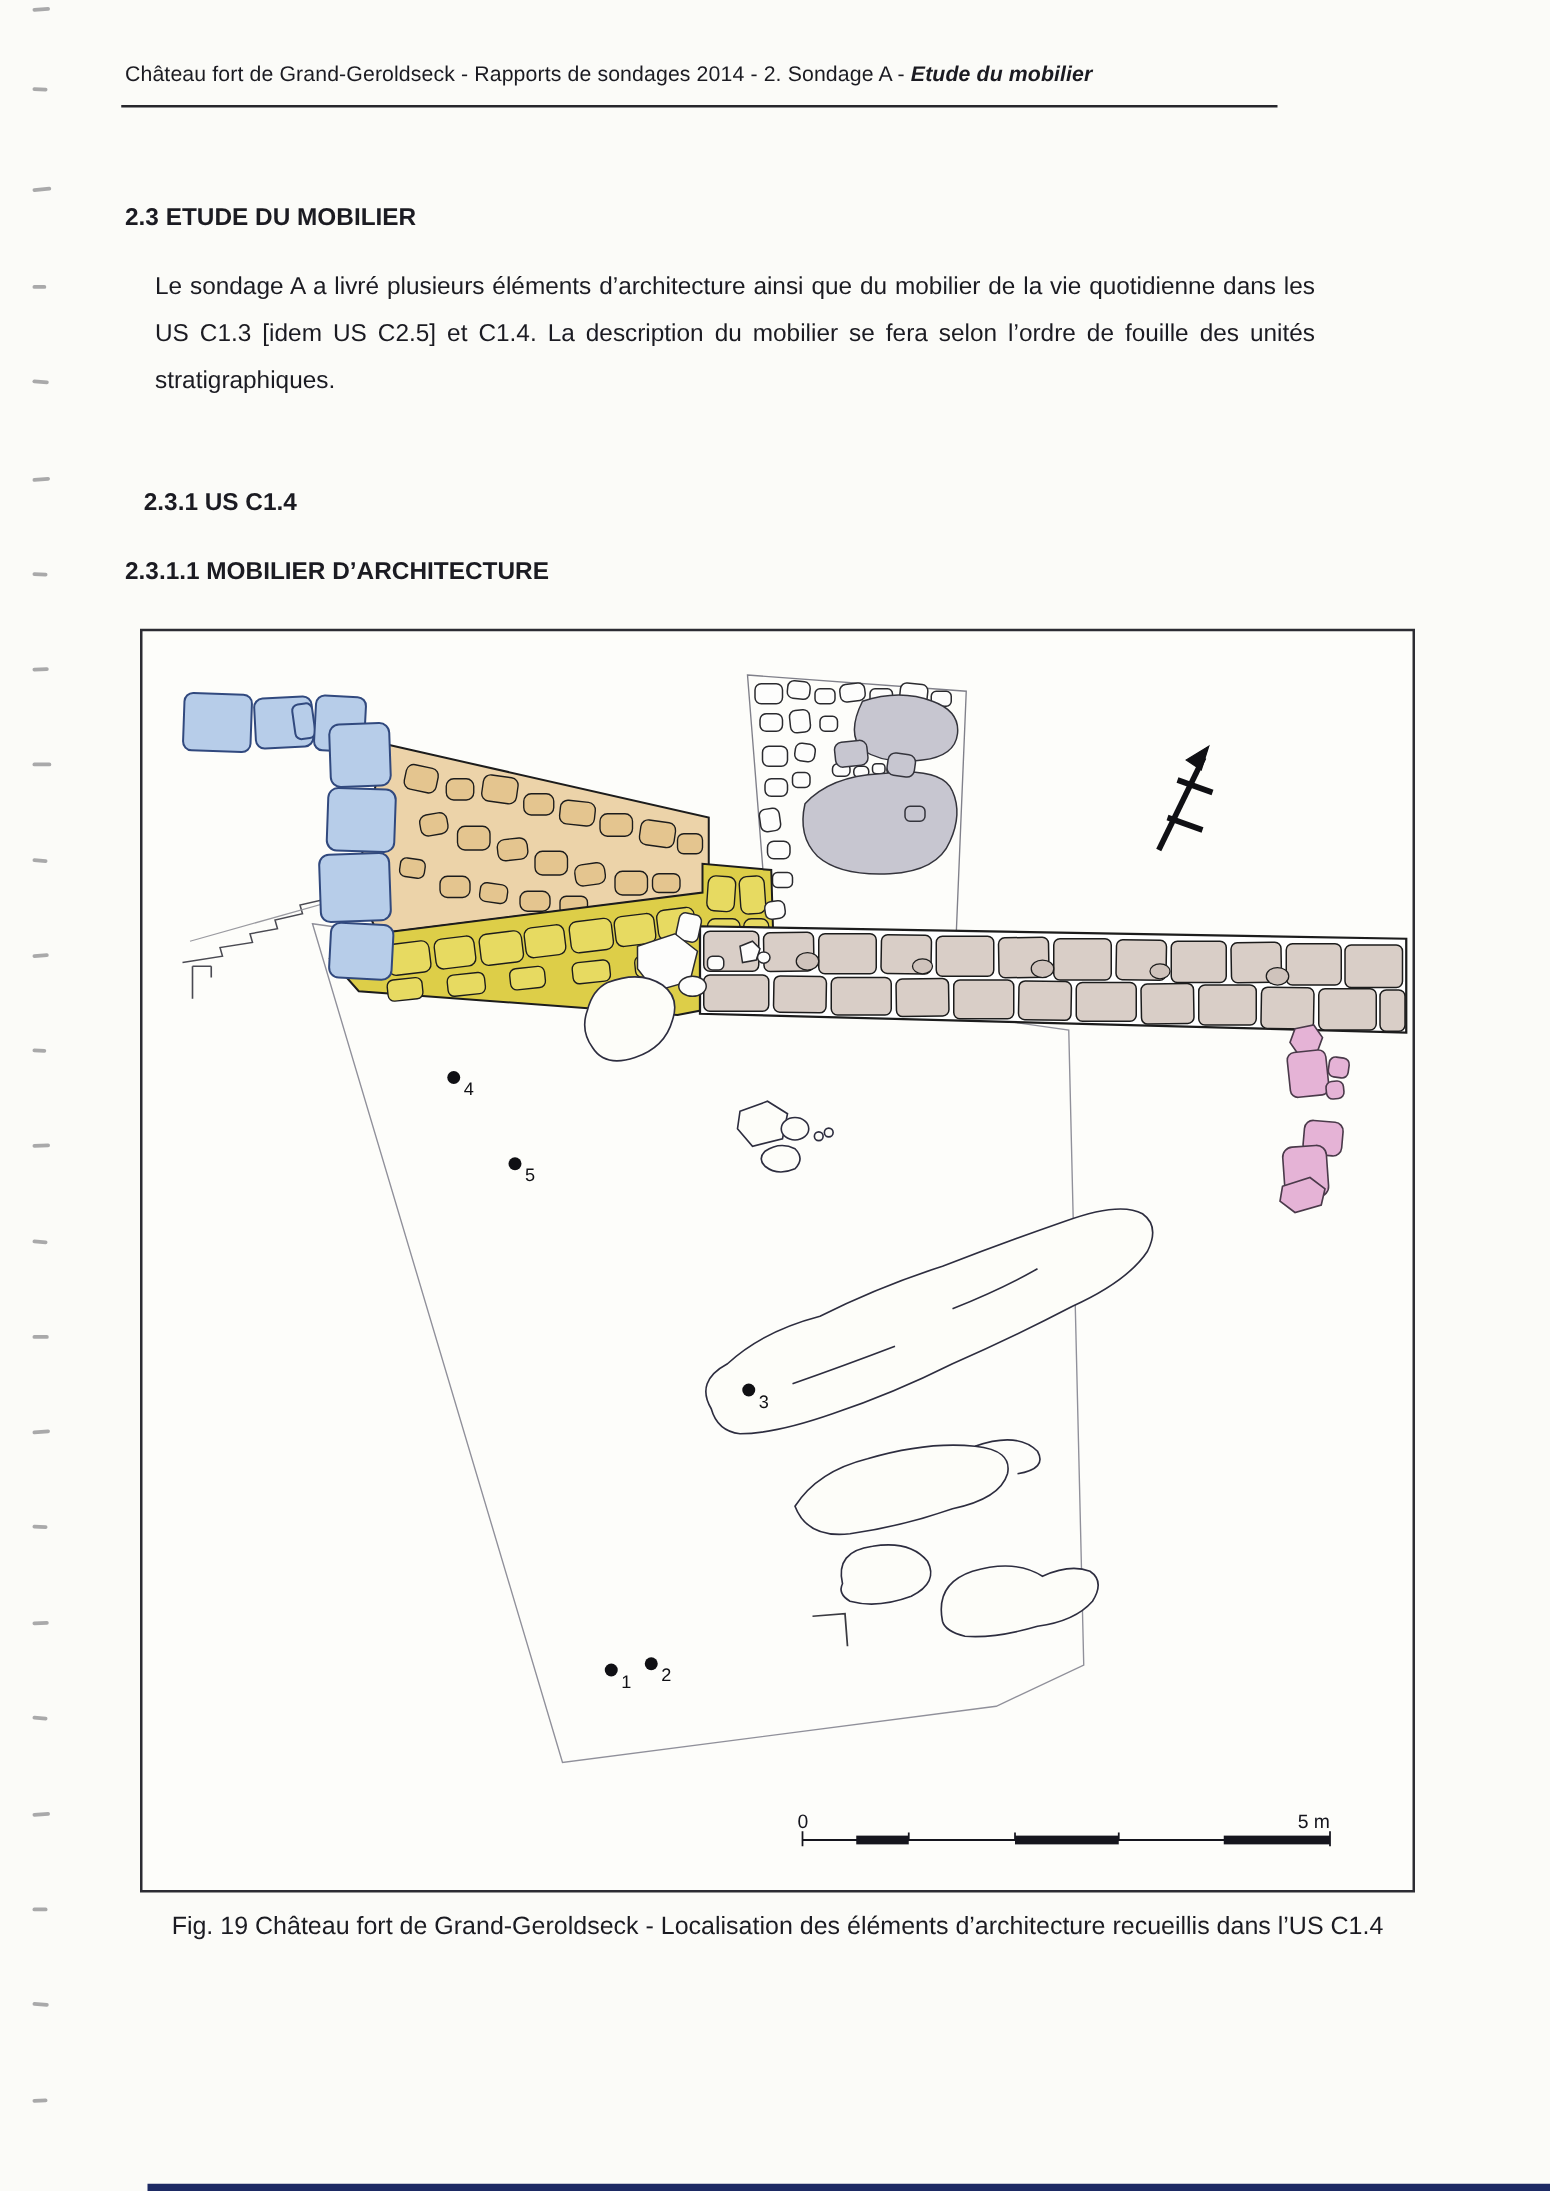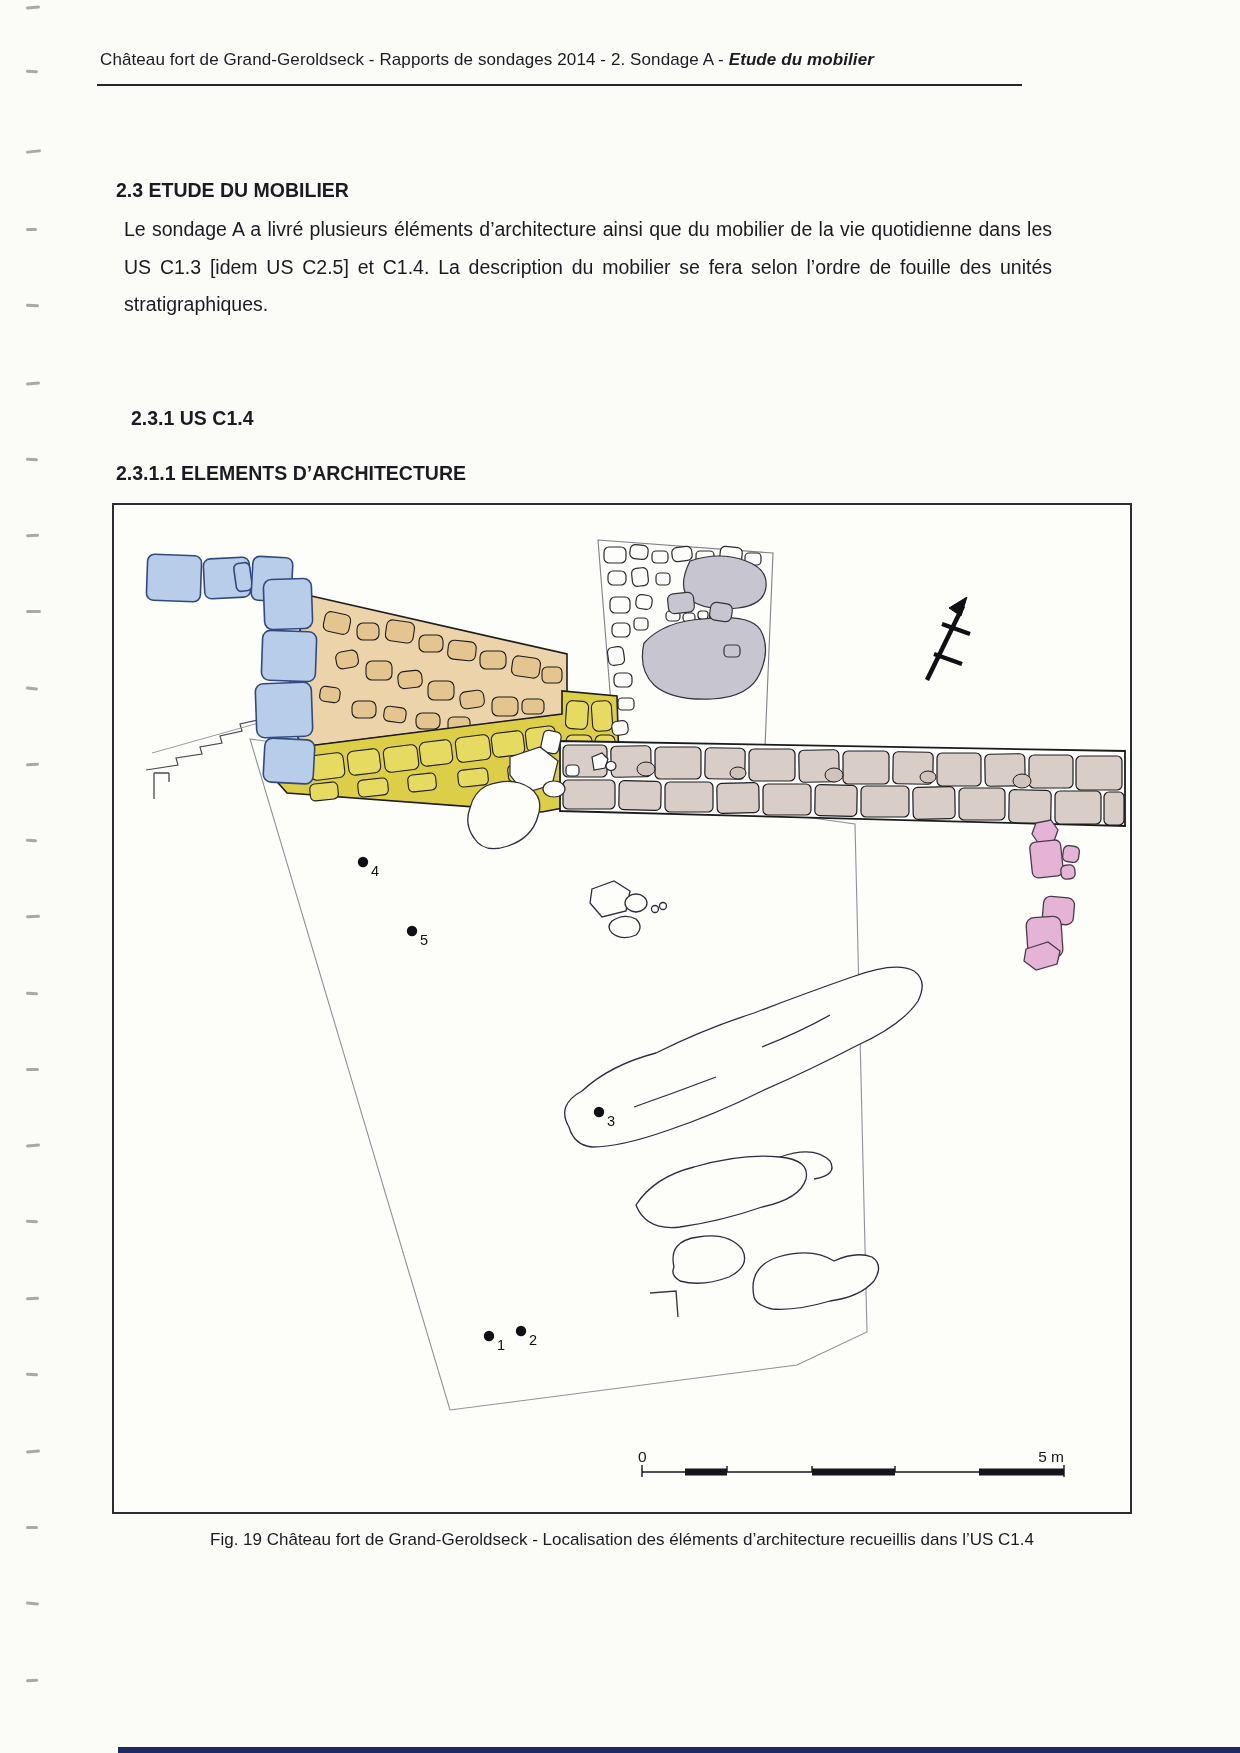--- a/index.html
+++ b/index.html
@@ -14,36 +14,36 @@
   .abs{position:absolute;}
   .bind-mark{
     position:absolute;left:26px;height:3px;background:#8d8d90;border-radius:2px;opacity:.75;
   }
   .doc-header{
     left:100px;top:50px;width:940px;
     font-size:17px;letter-spacing:.1px;white-space:nowrap;
   }
   .doc-header .emph{font-weight:bold;font-style:italic;}
   .header-rule{left:97px;top:84px;width:925px;height:2px;background:#26262c;}
-  h2.sec{font-size:19.5px;font-weight:bold;margin:16px;}
+  h2.sec{font-size:19.5px;font-weight:bold;margin:0;}
   .h-1{left:100px;top:163px;}
   .h-2{left:115px;top:391px;}
   .h-3{left:100px;top:446px;}
   .para{
     left:100px;top:211px;width:928px;
     font-size:19.5px;line-height:37.5px;text-align:justify;margin-left:24px;
   }
   .figure-frame{
     left:112px;top:503px;width:1016px;height:1007px;
     border:2px solid #2c2c33;background:#fdfdfa;box-sizing:content-box;
   }
   .figure-frame svg{display:block;width:1016px;height:1007px;}
   .fig-caption{
     left:112px;top:1530px;width:1020px;text-align:center;
-    font-size:17px;color:#1b1b22;
+    font-size:20px;color:#1b1b22;
   }
   .bottom-strip{left:118px;top:1747px;width:1122px;height:6px;background:#1d2a64;}
   svg text{font-family:"Liberation Sans", sans-serif;}
 </style>
 </head>
 <body>
 
 <div>
   <div class="bind-mark" style="top:6px;width:14px;transform:rotate(-4deg)"></div>
   <div class="bind-mark" style="top:70px;width:12px;transform:rotate(3deg)"></div>
@@ -71,21 +71,21 @@
 </div>
 
 <div class="abs doc-header">
   <span>Château fort de Grand-Geroldseck - Rapports de sondages 2014 - 2. Sondage A - </span><span class="emph">Etude du mobilier</span>
 </div>
 <div class="abs header-rule"></div>
 
 <h2 class="abs sec h-1">2.3 ETUDE DU MOBILIER</h2>
 <div class="abs para">Le sondage A a livré plusieurs éléments d’architecture ainsi que du mobilier de la vie quotidienne dans les US C1.3 [idem US C2.5] et C1.4. La description du mobilier se fera selon l’ordre de fouille des unités stratigraphiques.</div>
 <h2 class="abs sec h-2">2.3.1 US C1.4</h2>
-<h2 class="abs sec h-3">2.3.1.1 ELEMENTS D’ARCHITECTURE</h2>
+<h2 class="abs sec h-3">2.3.1.1 MOBILIER D’ARCHITECTURE</h2>
 
 <div class="abs figure-frame">
 <svg viewBox="0 0 1016 1007">
 
   <path d="M136,234 L741,319 L753,827 L683,860 L336,905 Z" fill="none" stroke="#90909a" stroke-width="1.1"></path>
 
   <path d="M484,35 L659,48 L651,242 L500,237 Z" fill="none" stroke="#80808a" stroke-width="1.1"></path>
 
   <g fill="#fdfdfc" stroke="#2a2a2e" stroke-width="1.2">
     <rect x="490" y="42" width="22" height="16" rx="5"></rect>

